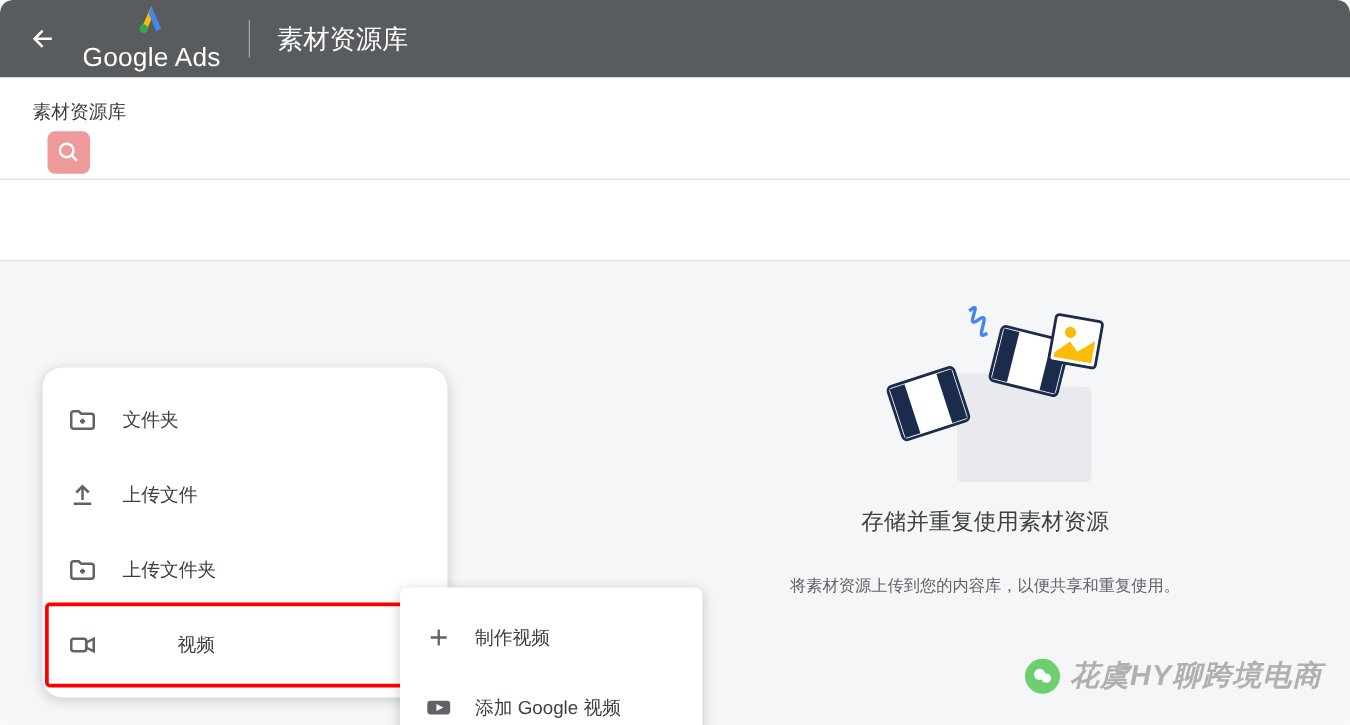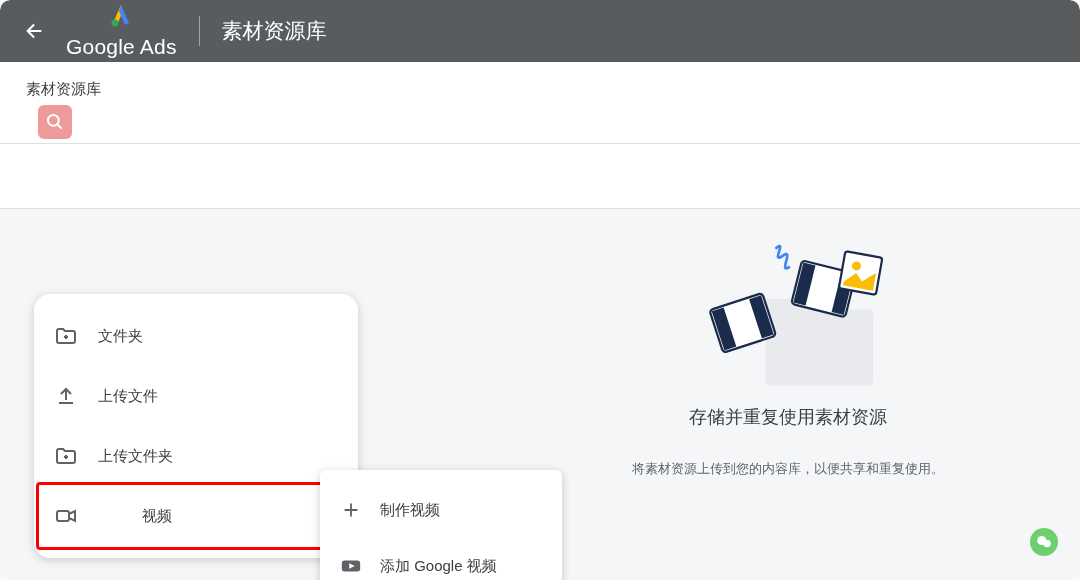--- a/index.html
+++ b/index.html
@@ -180,15 +180,16 @@
   </div>
 </div>
 
 <div class="watermark">
   <div class="wm-icon">
     <svg width="18" height="18" viewBox="0 0 24 24" fill="#fff">
           <circle cx="9" cy="10" r="6"></circle>
           <circle cx="16" cy="14" r="5"></circle>
         </svg>
   </div>
+  <span>花虞HY聊跨境电商</span>
 </div>
 
 </div>
 
 </body></html>

